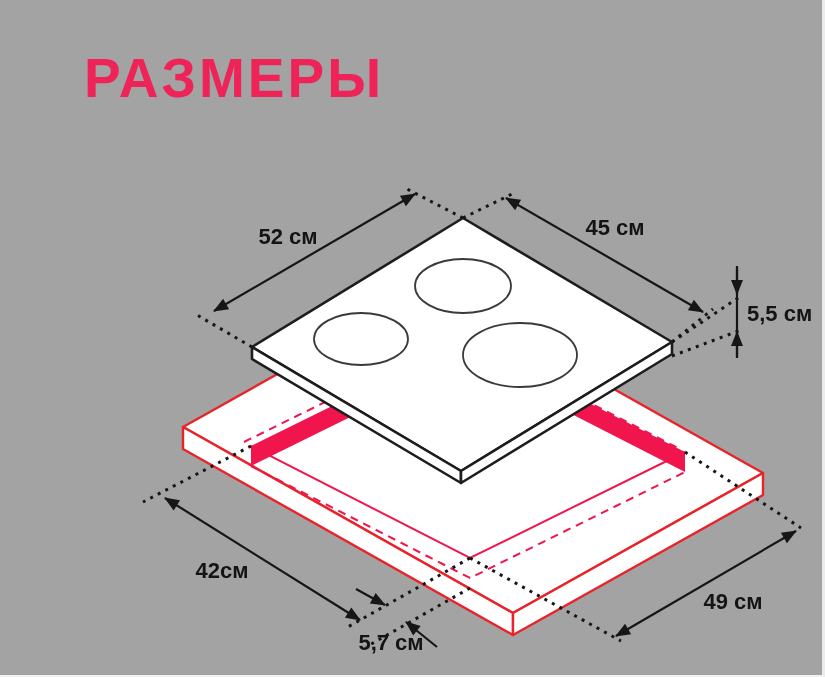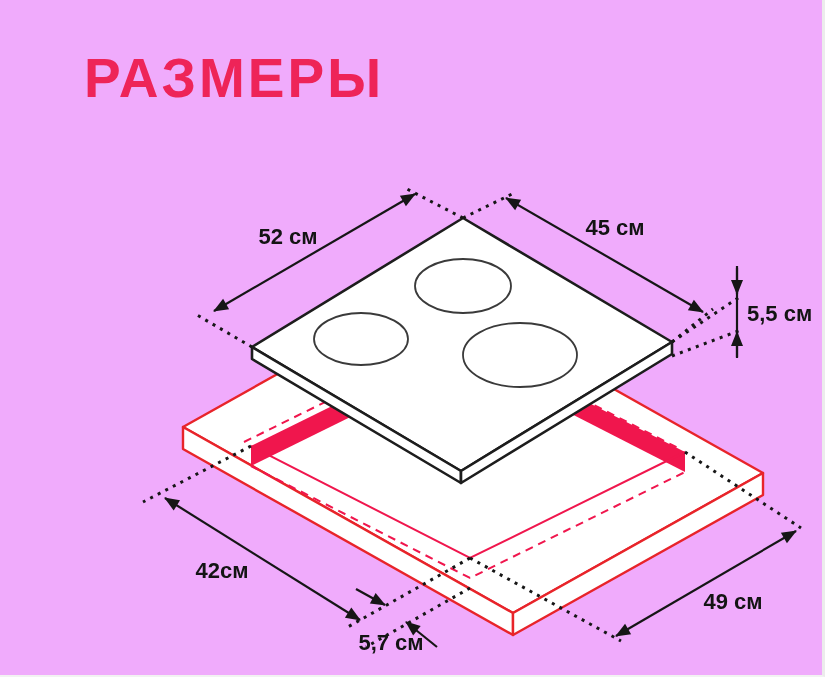--- a/index.html
+++ b/index.html
@@ -1,19 +1,19 @@
 <!DOCTYPE html>
 <html style="--accent: #ee2458; --red: #e8242a; --crimson: #f0164d; --ink: #161616;"><head>
 <meta charset="utf-8">
 <style>
   html,body{margin:0;padding:0;background:#fff;}
   .page{
     position:relative;
     width:825px;height:677px;
-    background:#f0abfc;
+    background:#a3a3a3;
     border-right:3px solid #ececec;
     border-bottom:2px solid #f2f2f2;
     box-sizing:border-box;
     overflow:hidden;
     font-family:"Liberation Sans",sans-serif;
   }
   svg{display:block}
   .title-text{
     font-family:"Liberation Sans",sans-serif;
     font-weight:800;

